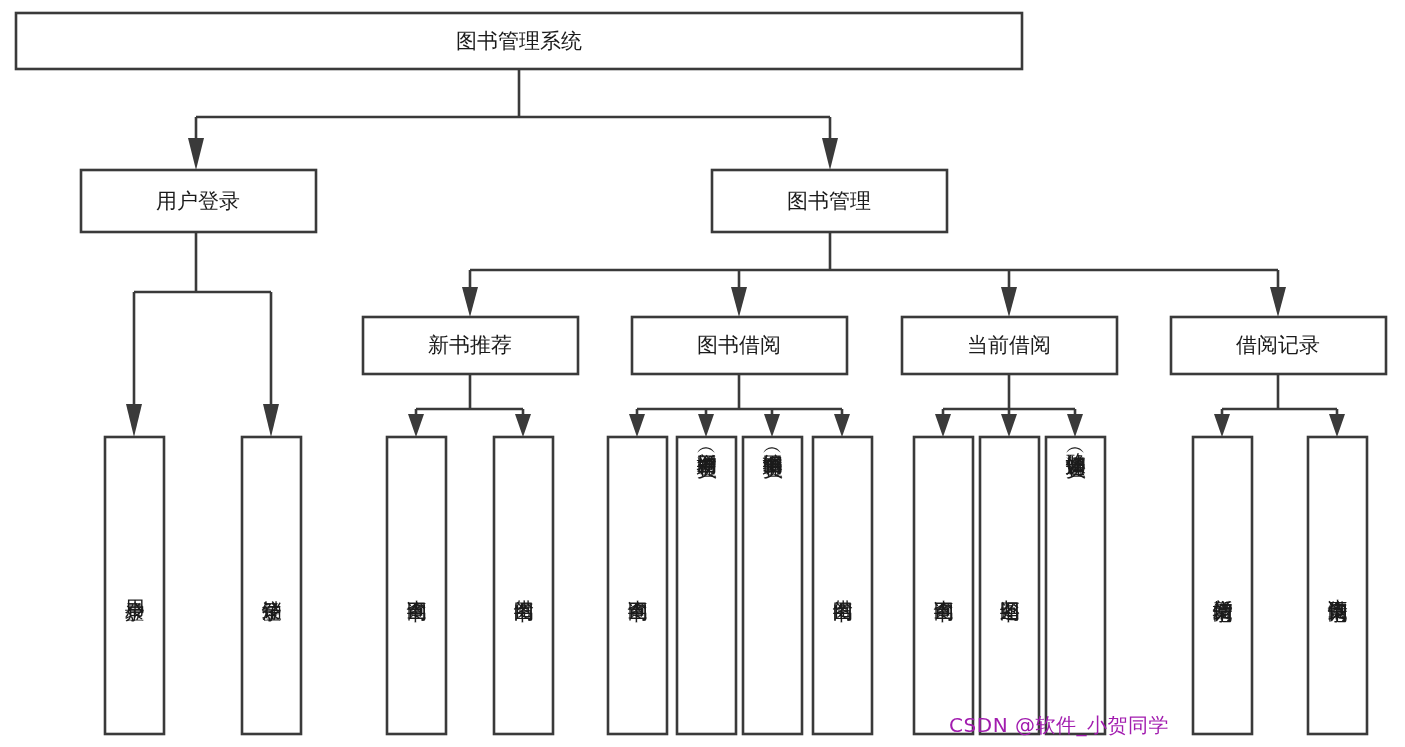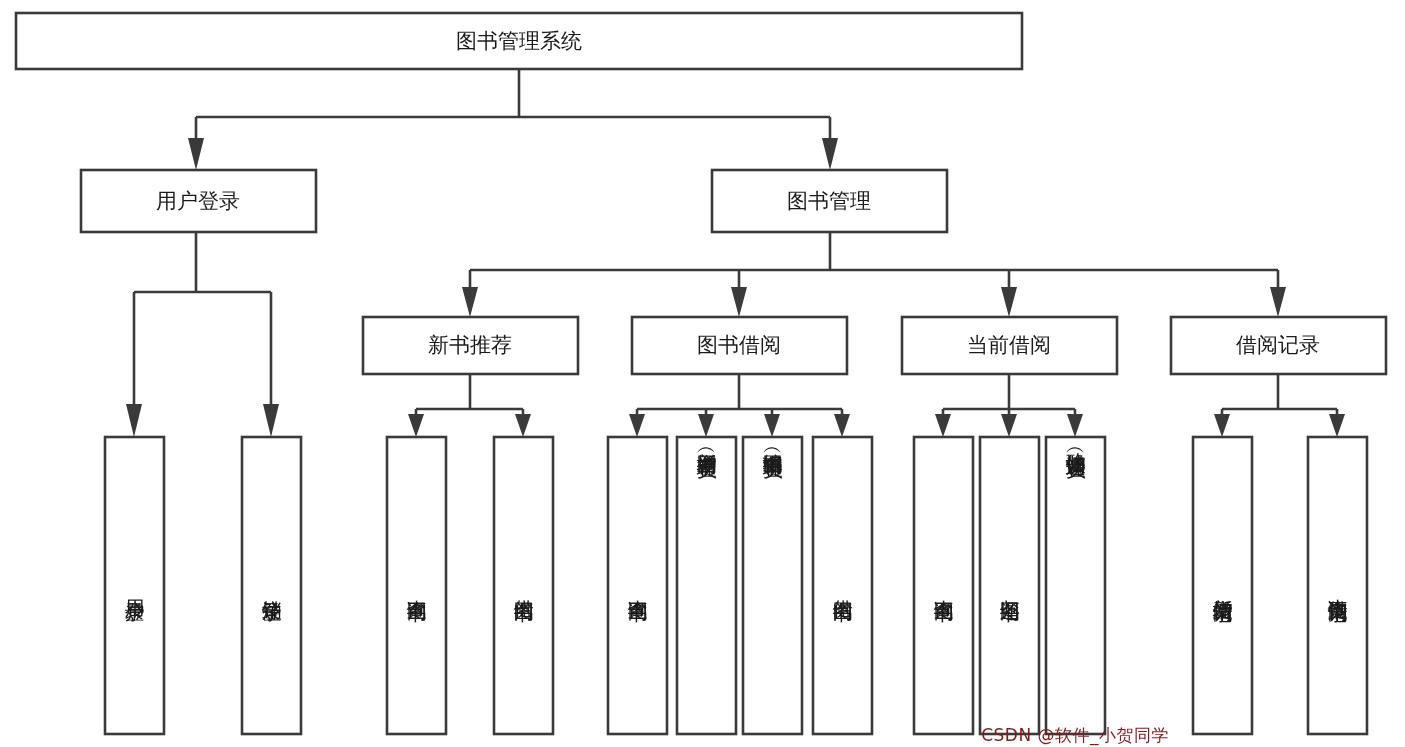--- a/index.html
+++ b/index.html
@@ -63,24 +63,24 @@
     display: flex;
     align-items: center;
     justify-content: center;
     text-align: center;
     white-space: nowrap;
     pointer-events: none;
   }
   .watermark {
     position: absolute;
     right: 8px;
-    bottom: 0;
-    font-family: "DejaVu Sans", "Liberation Sans", sans-serif;
-    font-size: 17px;
-    color: #7f1d1d;
+    bottom: 8px;
+    font-family: "DejaVu Sans", "Liberation Sans", sans-serif;
+    font-size: 20px;
+    color: #a21caf;
     letter-spacing: 0.5px;
     white-space: nowrap;
   }
 </style>
 </head>
 <body>
 
 <div id="diagram-root">
 
   <svg class="diagram-canvas" viewBox="0 0 1405 747">

